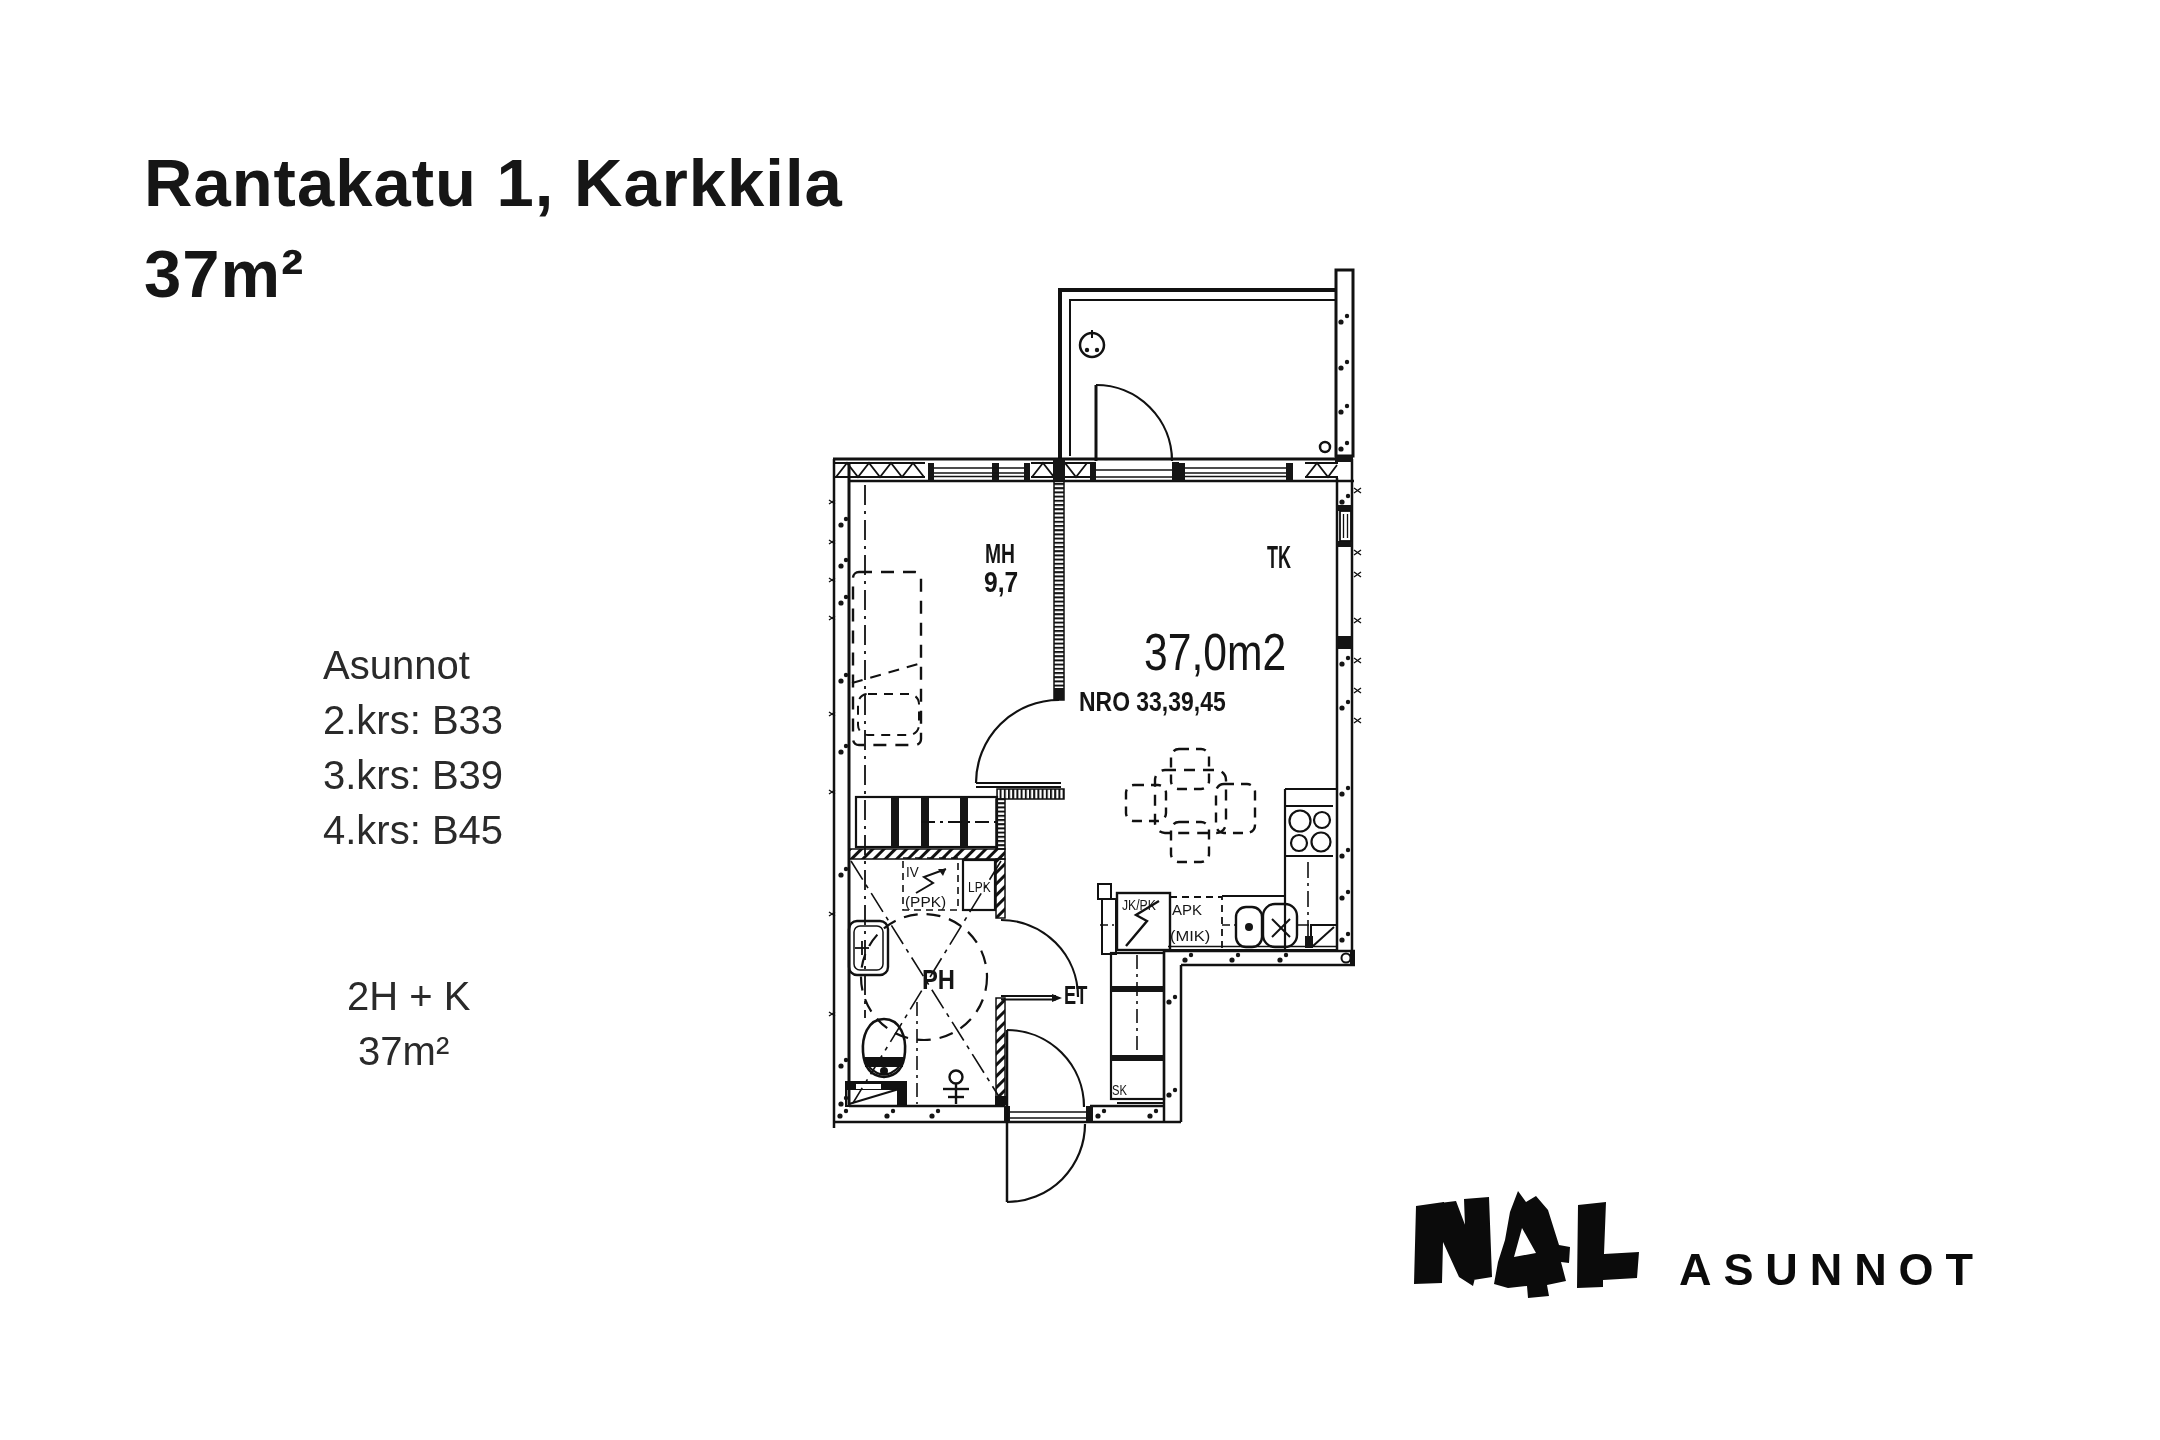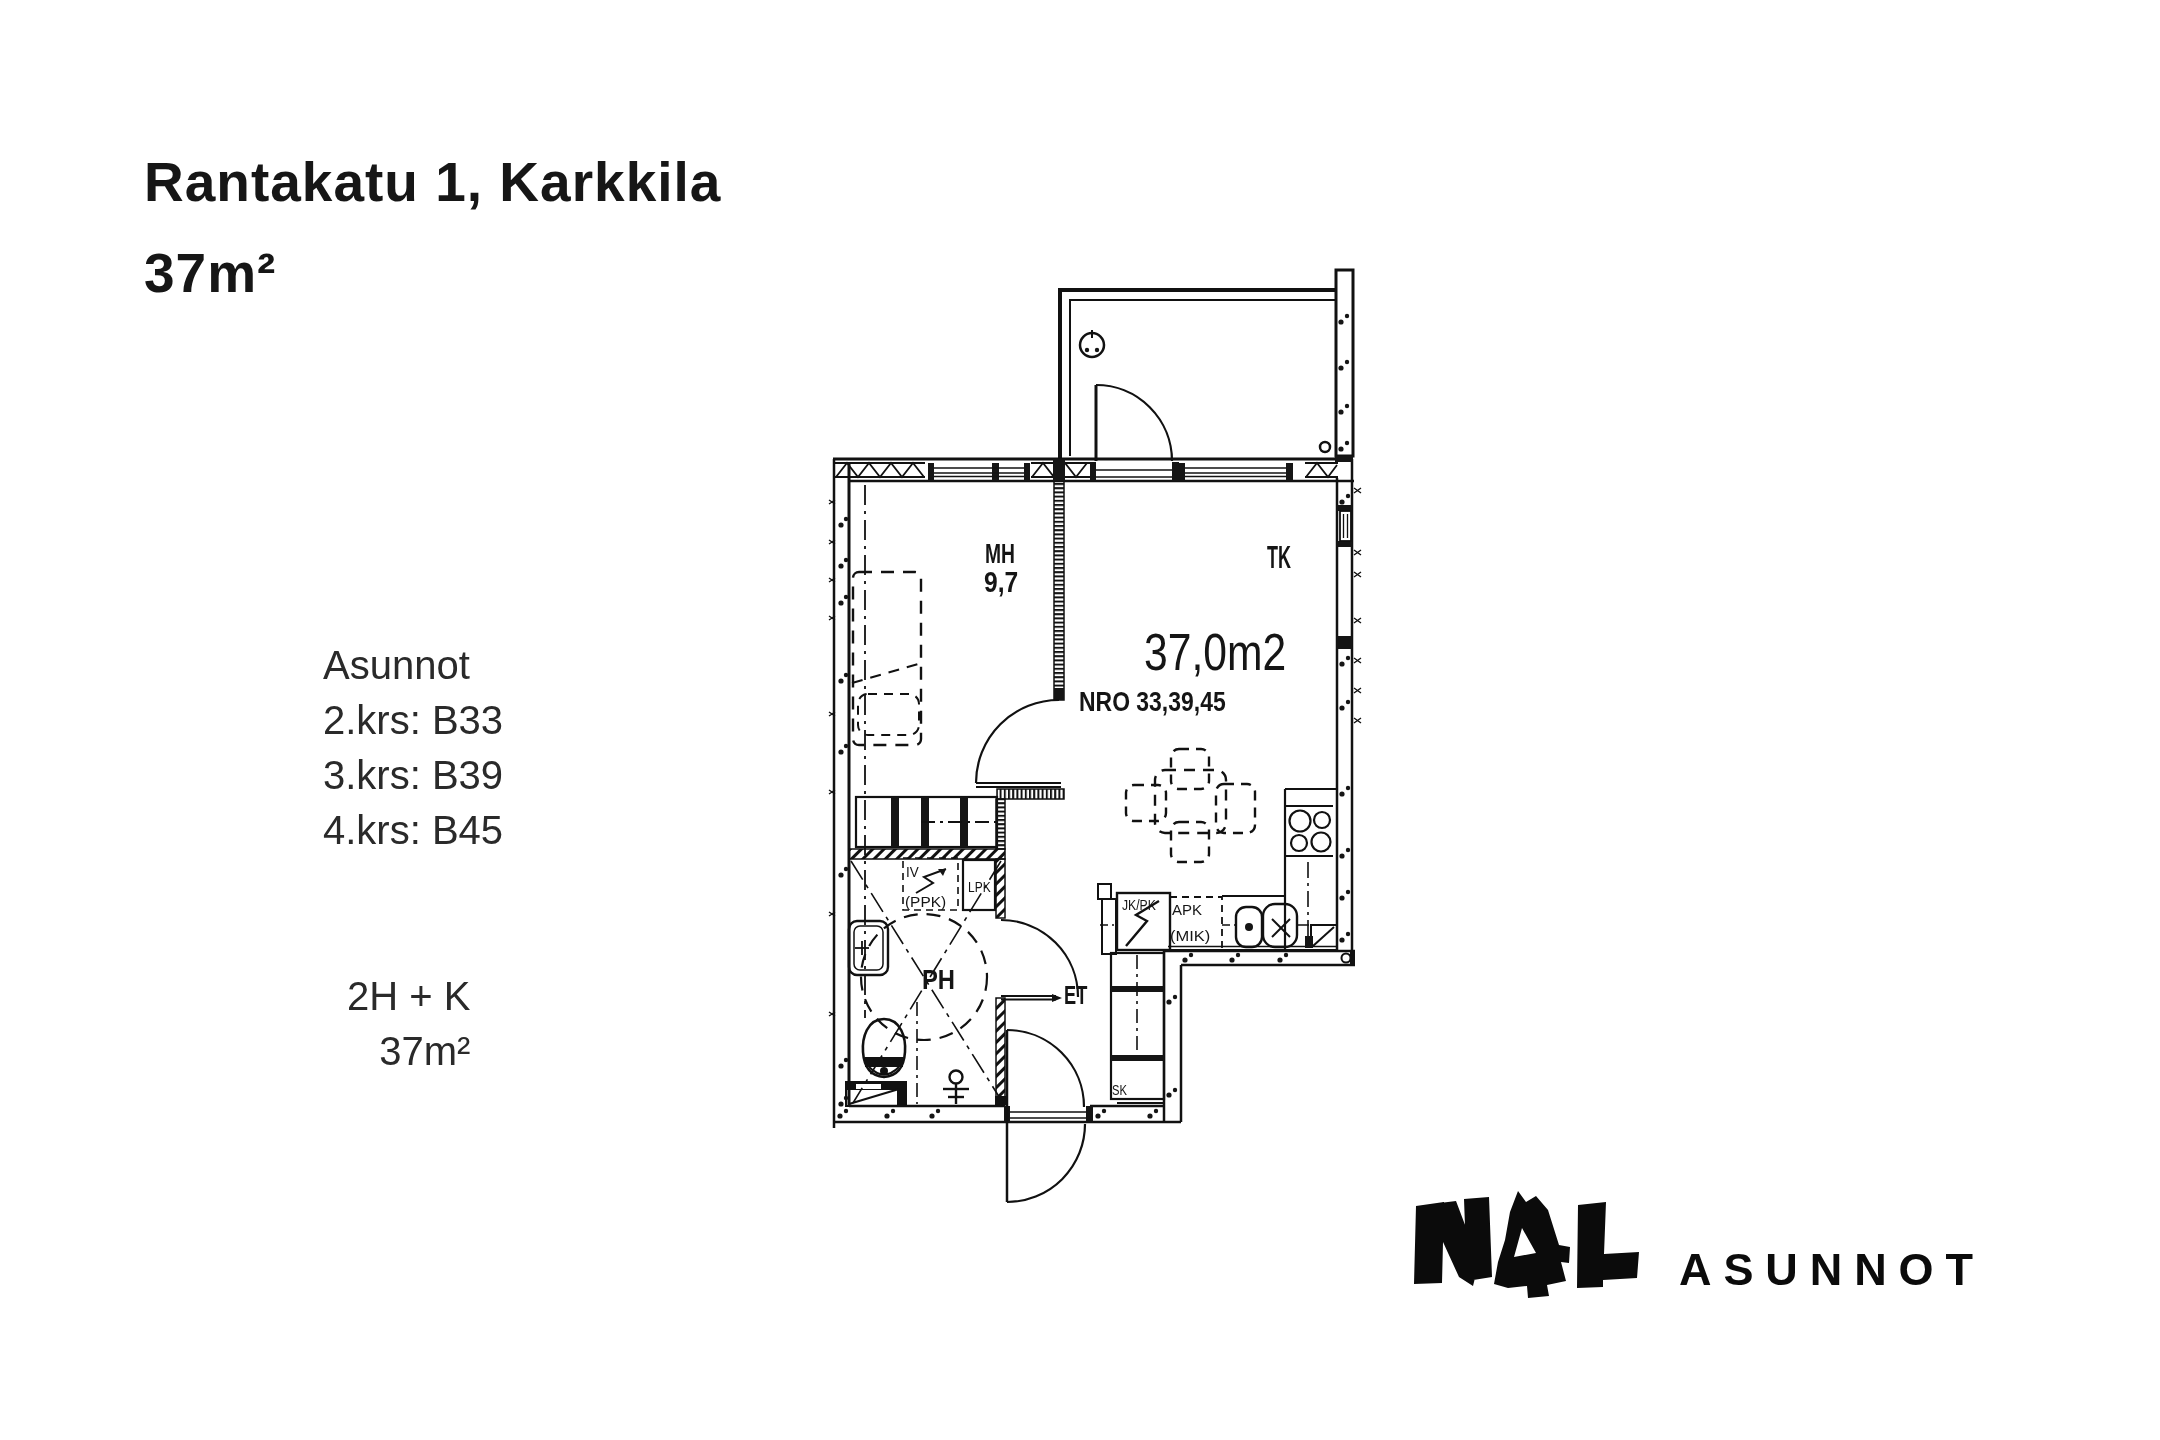--- a/index.html
+++ b/index.html
@@ -1,23 +1,23 @@
 <!DOCTYPE html>
 <html><head>
 <meta charset="utf-8">
 <style>
   html,body{margin:0;padding:0;}
   body{width:2160px;height:1440px;background:#ffffff;position:relative;overflow:hidden;
        font-family:"Liberation Sans", sans-serif;}
   .title{position:absolute;left:144px;top:137px;font-weight:bold;color:#161616;
-         font-size:55px;line-height:91px;letter-spacing:1px;}
+         font-size:67px;line-height:91px;letter-spacing:1px;}
   .leftblock{position:absolute;left:323px;top:638px;color:#2a2a2a;
              font-size:40px;line-height:55px;font-weight:400;}
   .leftblock2{position:absolute;left:347px;top:969px;color:#2a2a2a;
-             font-size:40px;line-height:55px;font-weight:400;text-align:right;}
+             font-size:40px;line-height:55px;font-weight:400;}
   svg text{font-family:"Liberation Sans", sans-serif;}
 </style>
 </head>
 <body>
 
 <div class="title">Rantakatu 1, Karkkila<br>37m²</div>
 
 <div class="leftblock">Asunnot<br>2.krs: B33<br>3.krs: B39<br>4.krs: B45</div>
 
 <div class="leftblock2">2H + K<br>&nbsp;37m²</div>

